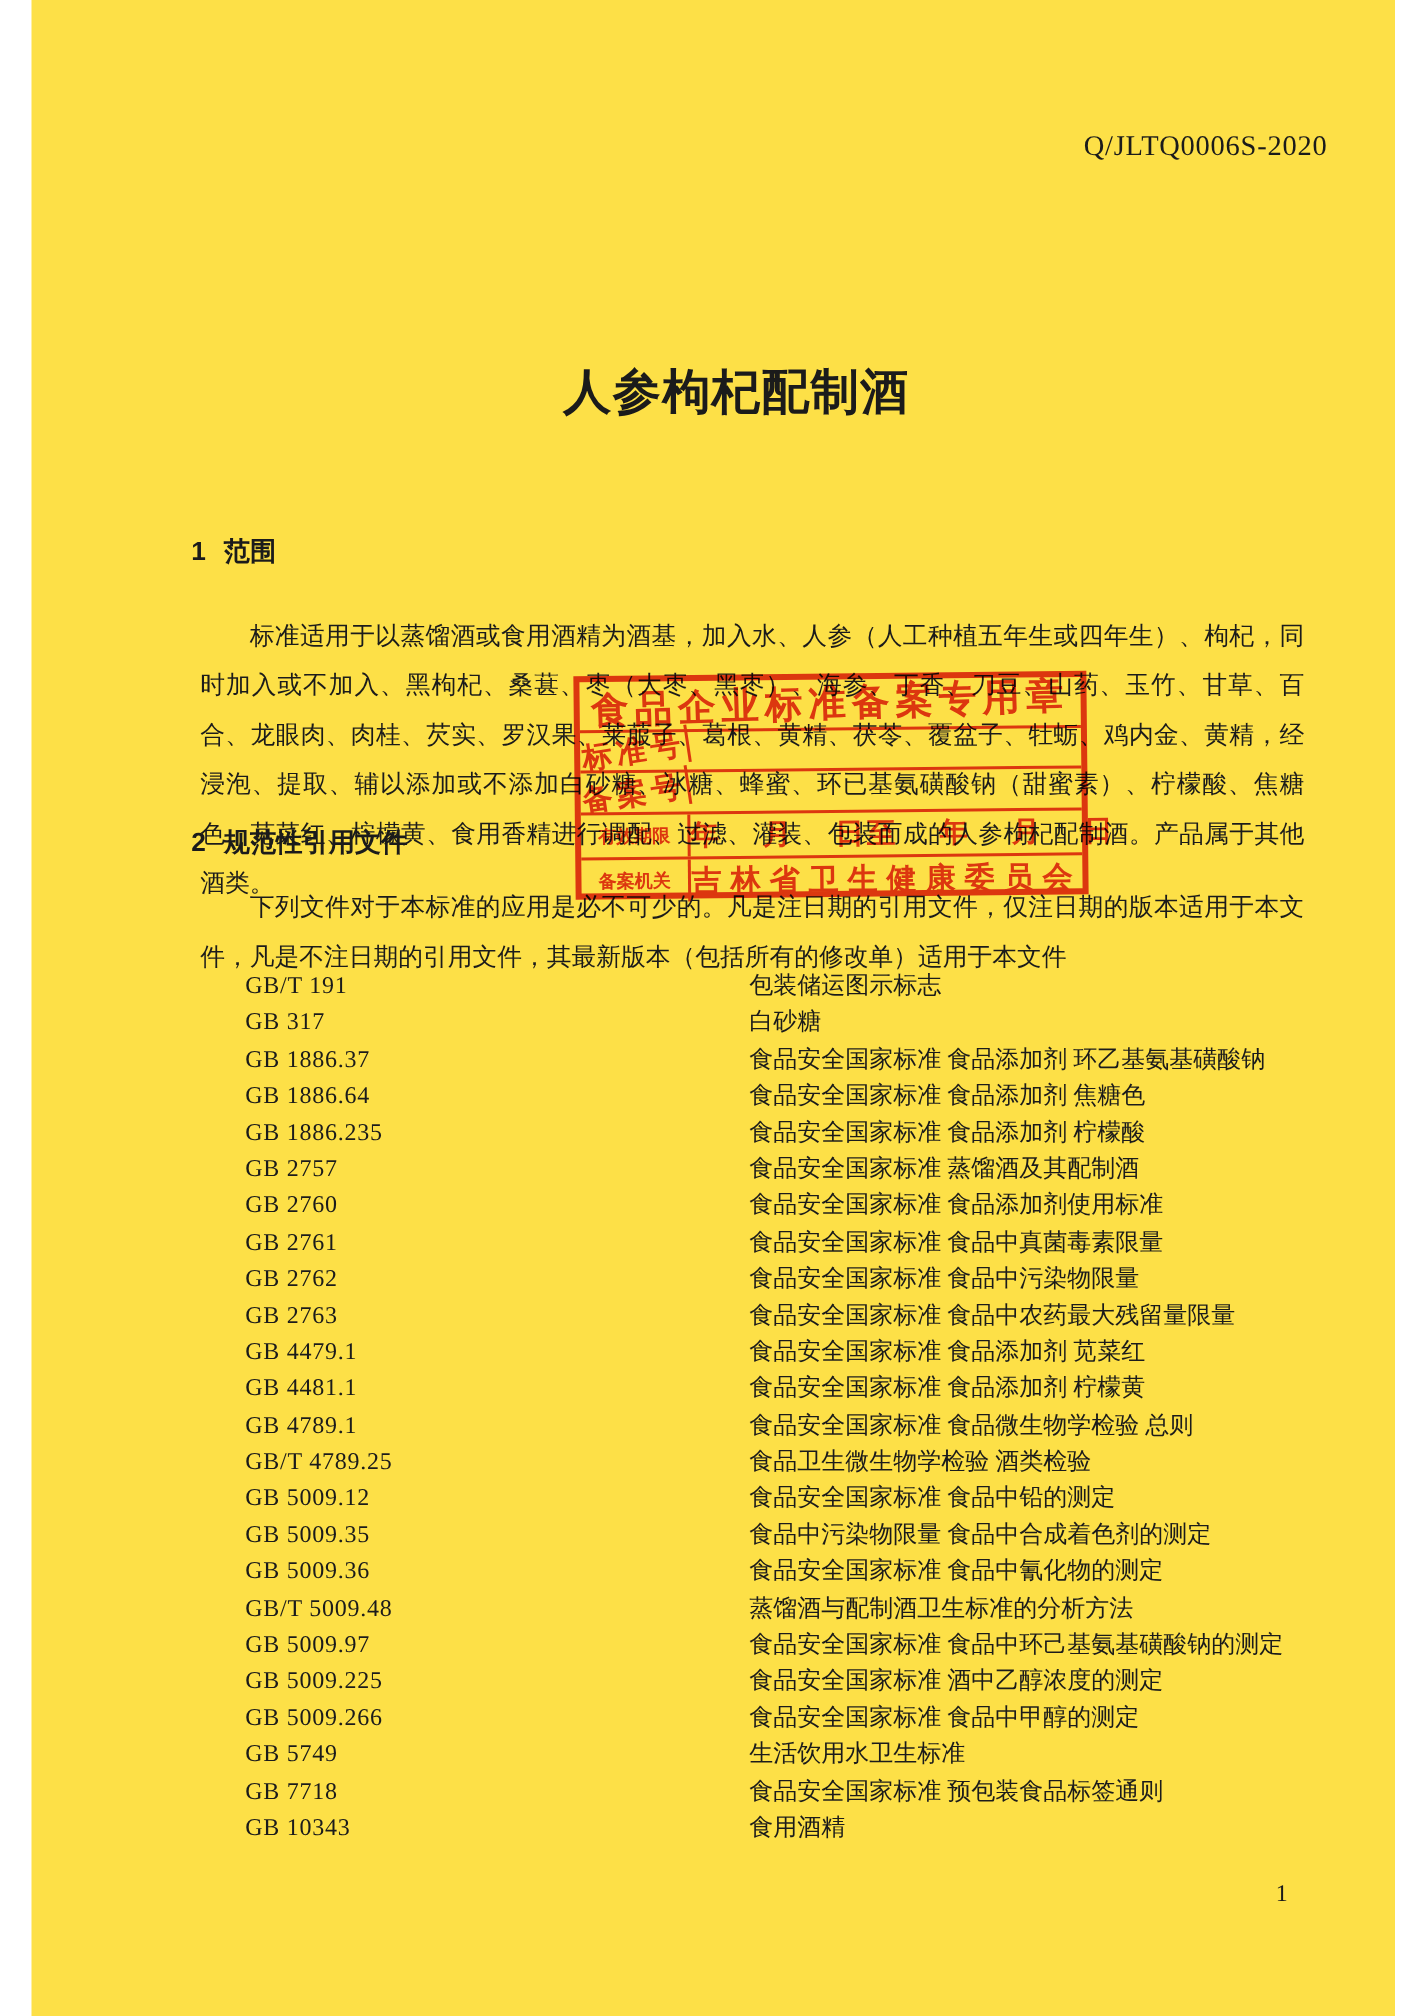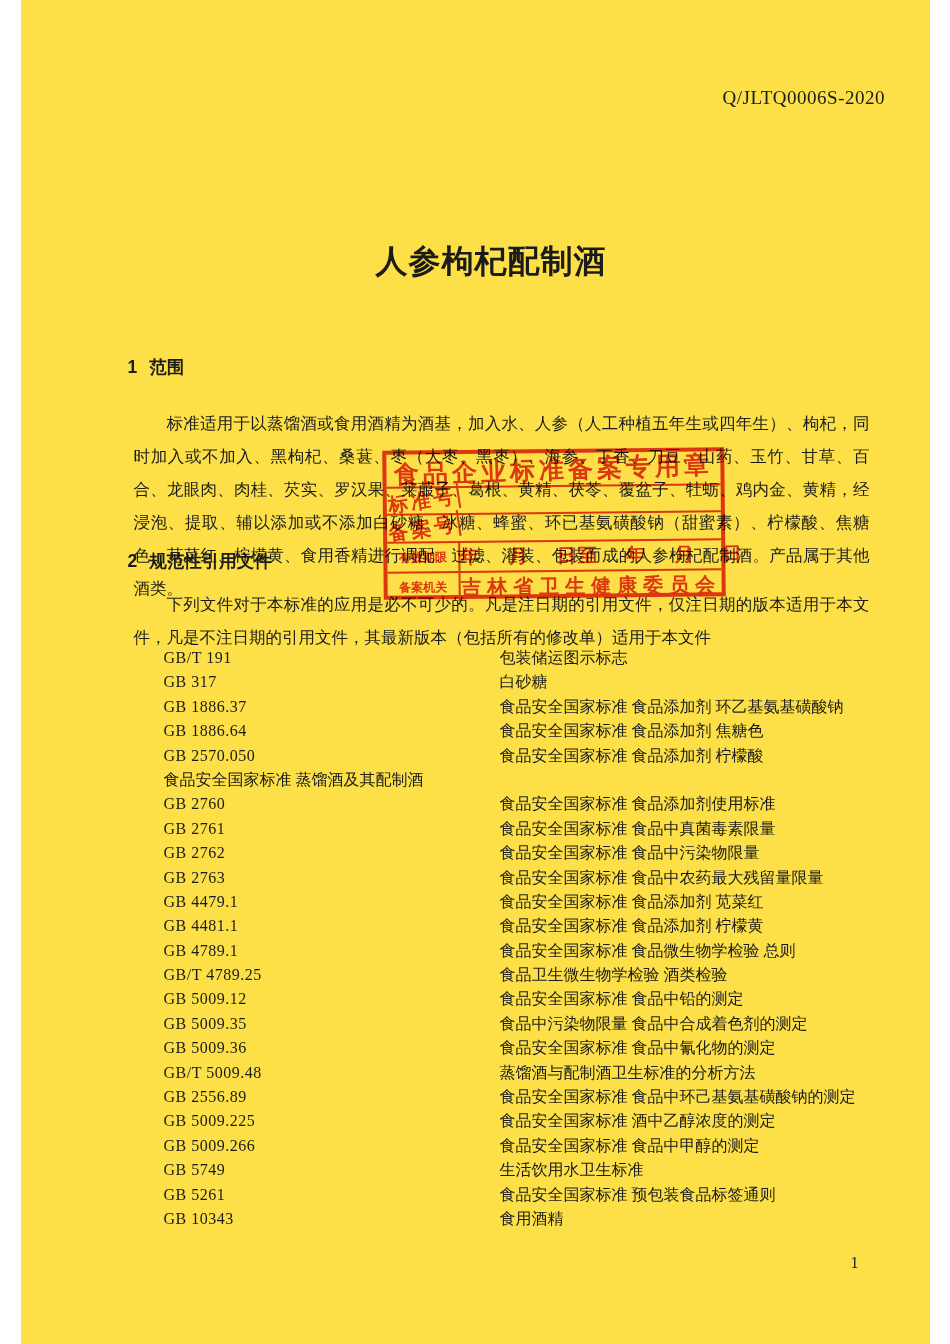--- a/index.html
+++ b/index.html
@@ -111,25 +111,26 @@
         <span class="ref-code">GB 1886.37</span>
         <span class="ref-title">食品安全国家标准 食品添加剂 环乙基氨基磺酸钠</span>
       </div>
 
       <div class="ref-row">
         <span class="ref-code">GB 1886.64</span>
         <span class="ref-title">食品安全国家标准 食品添加剂 焦糖色</span>
       </div>
 
       <div class="ref-row">
-        <span class="ref-code">GB 2570.050</span>
+        <span class="ref-code">GB 1886.235</span>
         <span class="ref-title">食品安全国家标准 食品添加剂 柠檬酸</span>
       </div>
 
       <div class="ref-row">
+        <span class="ref-code">GB 2757</span>
         <span class="ref-title">食品安全国家标准 蒸馏酒及其配制酒</span>
       </div>
 
       <div class="ref-row">
         <span class="ref-code">GB 2760</span>
         <span class="ref-title">食品安全国家标准 食品添加剂使用标准</span>
       </div>
 
       <div class="ref-row">
         <span class="ref-code">GB 2761</span>
@@ -180,41 +181,41 @@
         <span class="ref-code">GB 5009.36</span>
         <span class="ref-title">食品安全国家标准 食品中氰化物的测定</span>
       </div>
 
       <div class="ref-row">
         <span class="ref-code">GB/T 5009.48</span>
         <span class="ref-title">蒸馏酒与配制酒卫生标准的分析方法</span>
       </div>
 
       <div class="ref-row">
-        <span class="ref-code">GB 2556.89</span>
+        <span class="ref-code">GB 5009.97</span>
         <span class="ref-title">食品安全国家标准 食品中环己基氨基磺酸钠的测定</span>
       </div>
 
       <div class="ref-row">
         <span class="ref-code">GB 5009.225</span>
         <span class="ref-title">食品安全国家标准 酒中乙醇浓度的测定</span>
       </div>
 
       <div class="ref-row">
         <span class="ref-code">GB 5009.266</span>
         <span class="ref-title">食品安全国家标准 食品中甲醇的测定</span>
       </div>
 
       <div class="ref-row">
         <span class="ref-code">GB 5749</span>
         <span class="ref-title">生活饮用水卫生标准</span>
       </div>
 
       <div class="ref-row">
-        <span class="ref-code">GB 5261</span>
+        <span class="ref-code">GB 7718</span>
         <span class="ref-title">食品安全国家标准 预包装食品标签通则</span>
       </div>
 
       <div class="ref-row">
         <span class="ref-code">GB 10343</span>
         <span class="ref-title">食用酒精</span>
       </div>
     </div>
 
   <div class="stamp">

